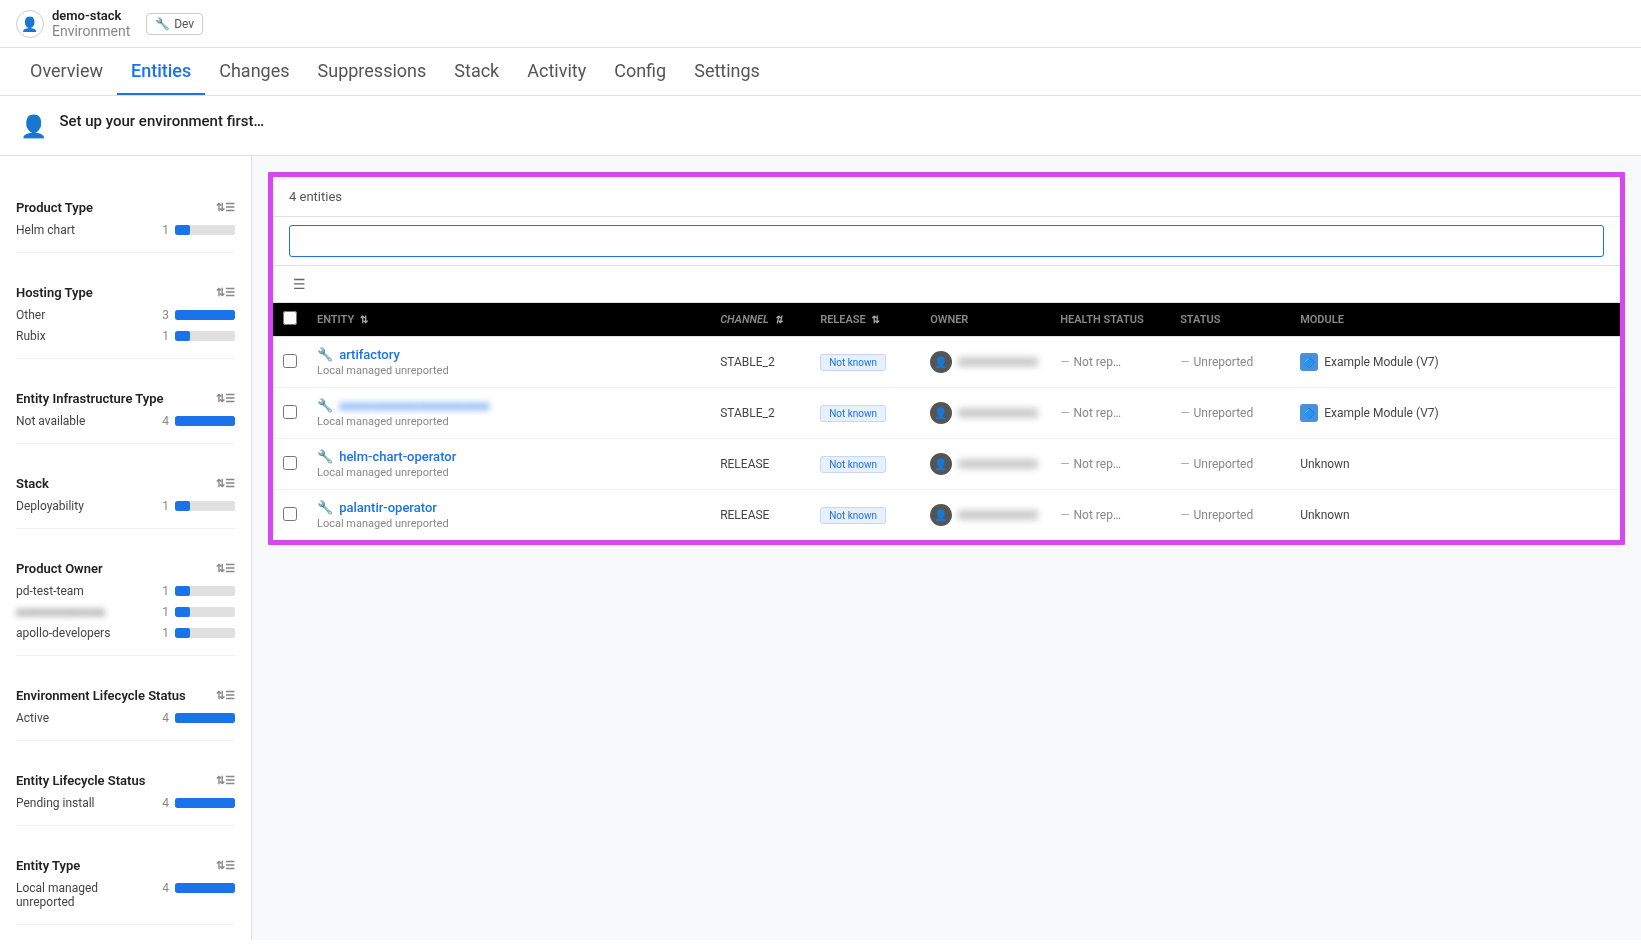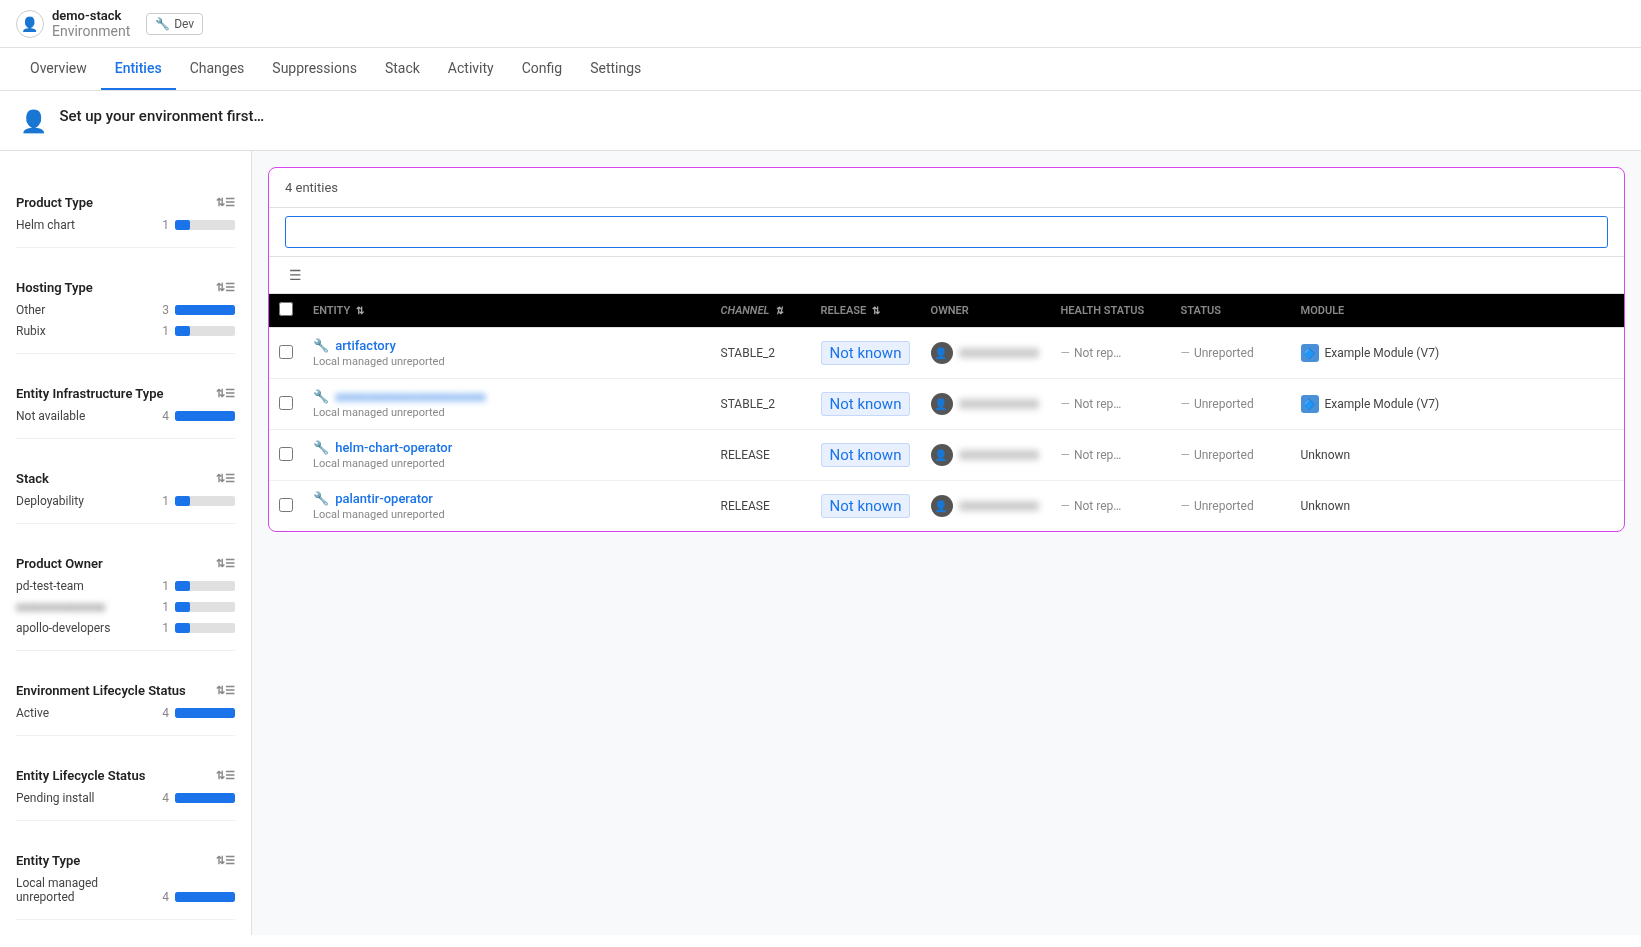--- a/index.html
+++ b/index.html
@@ -11,68 +11,68 @@
     }
     .app-header .org-info { display: flex; align-items: center; gap: 8px; }
     .avatar-circle { width: 28px; height: 28px; border-radius: 50%; border: 1px solid #ccc; display: flex; align-items: center; justify-content: center; color: #666; font-size: 14px; }
     .org-text { display: flex; flex-direction: column; }
     .org-name { font-weight: 600; font-size: 13px; color: #222; }
     .org-sub { font-size: 14px; color: #888; }
     .env-badge { display: flex; align-items: center; gap: 4px; padding: 3px 8px; border: 1px solid #ccc; border-radius: 4px; font-size: 12px; color: #555; margin-left: 8px; cursor: pointer; }
 
     
     .nav-bar { display: flex; gap: 0; padding: 0 16px; border-bottom: 1px solid #e0e0e0; }
-    .nav-item { padding: 12px 14px; font-size: 14px; color: #555; cursor: pointer; border-bottom: 2px solid transparent; text-decoration: none; display: block; }
+    .nav-item { padding: 12px 14px; font-size: 18px; color: #555; cursor: pointer; border-bottom: 2px solid transparent; text-decoration: none; display: block; }
     .nav-item.active { color: #1a73e8; border-bottom: 2px solid #1a73e8; font-weight: 500; }
 
     
     .setup-banner { display: flex; align-items: flex-start; gap: 12px; padding: 16px 20px; background: #fff; border-bottom: 1px solid #e0e0e0; }
     .setup-icon { font-size: 22px; color: #888; margin-top: 2px; }
     .setup-title { font-size: 15px; font-weight: 500; color: #222; margin-bottom: 4px; }
     .setup-desc { font-size: 12px; color: #555; }
 
     
     .main-layout { display: flex; height: calc(947px - 48px - 49px - 66px); }
 
     
     .sidebar { width: 252px; min-width: 252px; border-right: 1px solid #e0e0e0; overflow-y: auto; padding: 12px 0; }
     .sidebar-header { padding: 8px 16px; font-size: 13px; color: #555; font-weight: 500; }
     .filter-group { padding: 8px 16px 4px; margin-top: 24px; }
     .filter-group-title { display: flex; align-items: center; justify-content: space-between; font-size: 13px; font-weight: 600; color: #222; margin-bottom: 6px; cursor: pointer; }
     .filter-group-title .sort-icon { display: flex; gap: 2px; color: #888; font-size: 11px; cursor: pointer; }
-    .filter-item { display: flex; align-items: flex-end; justify-content: space-between; padding: 2px 0; margin-bottom: 3px; }
+    .filter-item { display: flex; align-items: flex-start; justify-content: space-between; padding: 2px 0; margin-bottom: 3px; }
     .filter-label { font-size: 12px; color: #444; }
     .filter-right { display: flex; align-items: center; gap: 6px; }
     .filter-count { font-size: 12px; color: #888; min-width: 12px; text-align: right; }
     .filter-bar-wrap { width: 60px; height: 10px; background: #e0e0e0; border-radius: 2px; overflow: hidden; }
     .filter-bar { height: 100%; background: #1a73e8; border-radius: 2px; }
     .divider { height: 1px; background: #f0f0f0; margin: 6px 16px; }
 
     
     .content-area { flex: 1; overflow-y: auto; padding: 16px; background: #f8f9fa; }
-    .entities-box { background: #fff; border: 1px solid #d946ef; border-radius: 8px; }
+    .entities-box { background: #fff; border: 5px solid #d946ef; border-radius: 1px; }
     .entities-header { padding: 12px 16px; font-size: 13px; color: #555; border-bottom: 1px solid #e0e0e0; }
     .search-bar-wrap { padding: 8px 16px; border-bottom: 1px solid #e0e0e0; }
     .search-bar { width: 100%; height: 32px; border: 1px solid #1a73e8; border-radius: 3px; padding: 0 8px; font-size: 13px; outline: none; }
     .table-toolbar { padding: 6px 16px; border-bottom: 1px solid #e0e0e0; display: flex; align-items: center; }
     .toolbar-btn { background: none; border: none; cursor: pointer; padding: 4px; color: #666; font-size: 14px; }
 
     
     .entity-table { width: 100%; border-collapse: collapse; }
     .entity-table th { padding: 8px 10px; text-align: left; font-size: 11px; font-weight: 600; color: #888; background: #000000; border-bottom: 1px solid #e0e0e0; white-space: nowrap; }
     .entity-table th .sort-arrows { font-size: 10px; color: #aaa; margin-left: 3px; cursor: pointer; }
     .entity-table td { padding: 10px 10px; border-bottom: 1px solid #f0f0f0; vertical-align: middle; font-size: 12px; color: #444; }
     .entity-table tr:last-child td { border-bottom: none; }
     .checkbox { width: 14px; height: 14px; cursor: pointer; }
 
     .entity-name { font-weight: 500; color: #1a73e8; font-size: 13px; display: flex; align-items: center; gap: 6px; }
     .entity-sub { font-size: 11px; color: #888; margin-top: 2px; }
 
     .channel-badge { font-size: 12px; color: #444; }
-    .release-badge { background: #e8f0fe; color: #1a73e8; border: 1px solid #c5d8fb; padding: 2px 8px; border-radius: 3px; font-size: 15px; white-space: nowrap; }
+    .release-badge { background: #e8f0fe; color: #1a73e8; border: 1px solid #c5d8fb; padding: 2px 8px; border-radius: 3px; font-size: 10px; white-space: nowrap; }
 
     .owner-cell { display: flex; align-items: center; gap: 6px; }
     .owner-avatar { width: 22px; height: 22px; border-radius: 50%; background: #555; display: flex; align-items: center; justify-content: center; color: #fff; font-size: 11px; }
     .owner-text { width: 70px; height: 10px; background: #ddd; border-radius: 2px; }
 
     .health-cell { display: flex; align-items: center; gap: 4px; color: #888; font-size: 12px; }
     .dash { color: #aaa; }
 
     .status-cell { display: flex; align-items: center; gap: 4px; color: #888; font-size: 12px; }
 

